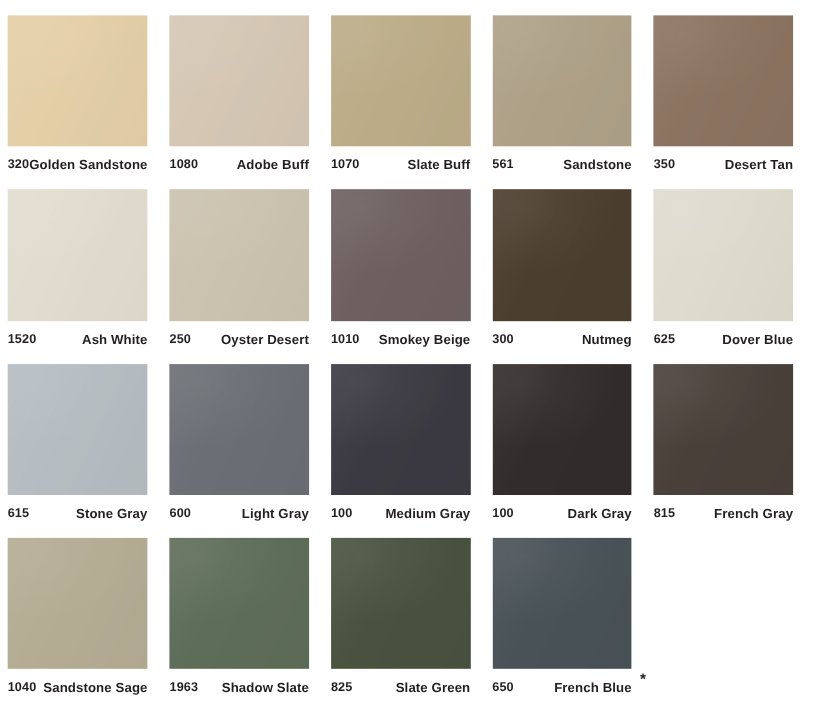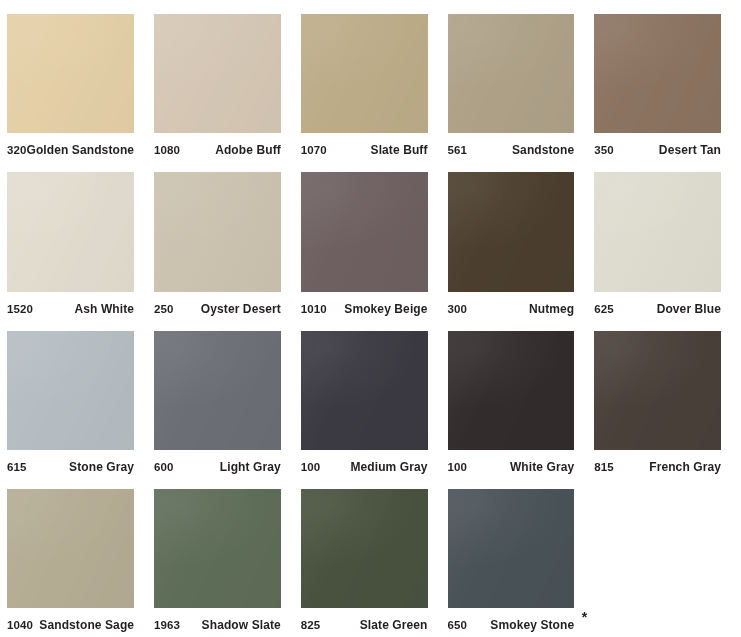--- a/index.html
+++ b/index.html
@@ -171,21 +171,21 @@
       <div class="swatch-chip" style="background-color: rgb(59, 58, 66);"></div>
       <div class="swatch-caption">
         <span class="swatch-code">100</span>
         <span class="swatch-name">Medium Gray</span>
       </div>
     </div>
     <div class="swatch-cell">
       <div class="swatch-chip" style="background-color: rgb(51, 44, 44);"></div>
       <div class="swatch-caption">
         <span class="swatch-code">100</span>
-        <span class="swatch-name">White Gray</span>
+        <span class="swatch-name">Dark Gray</span>
       </div>
     </div>
     <div class="swatch-cell">
       <div class="swatch-chip" style="background-color: rgb(74, 64, 58);"></div>
       <div class="swatch-caption">
         <span class="swatch-code">815</span>
         <span class="swatch-name">French Gray</span>
       </div>
     </div>
     <div class="swatch-cell">
@@ -206,17 +206,17 @@
       <div class="swatch-chip" style="background-color: rgb(73, 82, 63);"></div>
       <div class="swatch-caption">
         <span class="swatch-code">825</span>
         <span class="swatch-name">Slate Green</span>
       </div>
     </div>
     <div class="swatch-cell">
       <div class="swatch-chip" style="background-color: rgb(73, 82, 87);"></div>
       <div class="swatch-caption">
         <span class="swatch-code">650</span>
-        <span class="swatch-name">Smokey Stone</span>
+        <span class="swatch-name">French Blue</span>
       </div>
       <span class="footnote-star">*</span>
     </div>
   </div>
 
 </body></html>

